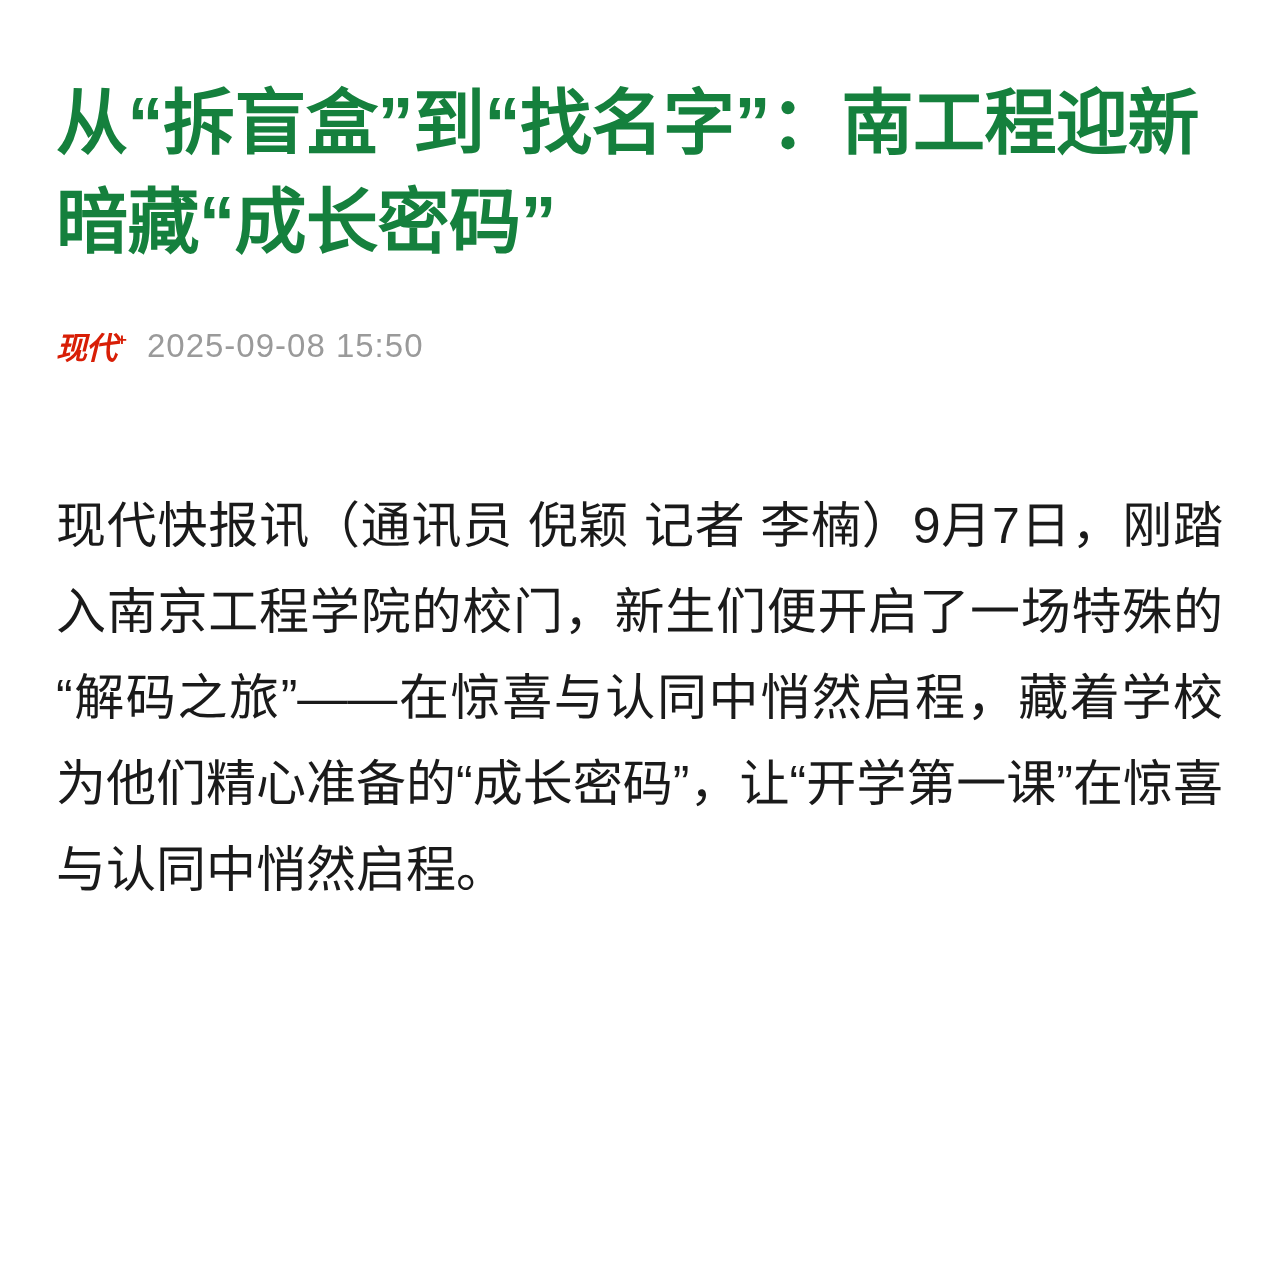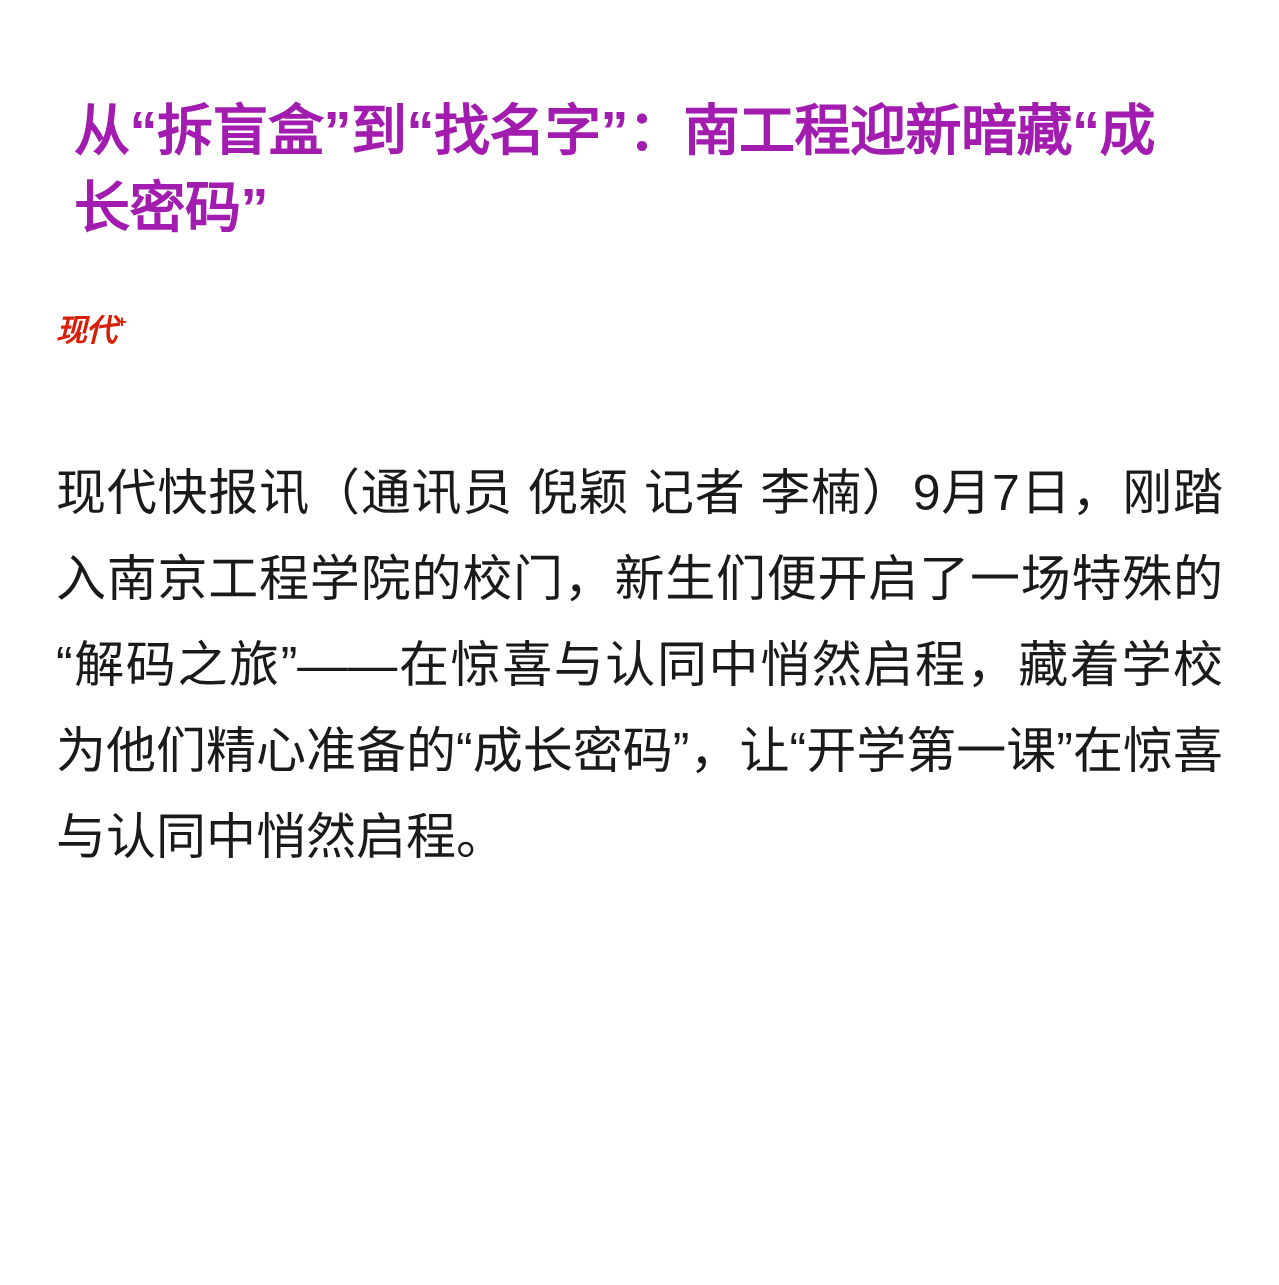--- a/index.html
+++ b/index.html
@@ -11,45 +11,45 @@
     width: 1279px;
     min-height: 1285px;
     font-family: "Liberation Sans", "DejaVu Sans", sans-serif;
     -webkit-font-smoothing: antialiased;
   }
   .article {
     padding: 74px 56px 0 56px;
     box-sizing: border-box;
   }
   .headline {
-    font-size: 56px;
+    font-size: 72px;
     line-height: 1.38;
     font-weight: 700;
-    color: #a21caf;
+    color: #15803d;
     letter-spacing: -0.5px;
-    margin: 18px;
+    margin: 0;
     word-break: break-all;
   }
   .meta-row {
     display: flex;
     align-items: center;
     margin-top: 54px;
     gap: 22px;
   }
   .source-logo {
     display: inline-flex;
     align-items: flex-start;
     font-size: 31px;
     font-weight: 700;
     color: #d81e06;
     font-style: italic;
     letter-spacing: -1px;
     line-height: 1;
     position: relative;
-    top: 14px;
+    top: 3px;
   }
   .source-logo .plus {
     font-size: 17px;
     font-style: normal;
     line-height: 1;
     position: relative;
     top: -2px;
     left: 1px;
   }
   .timestamp {
@@ -76,19 +76,20 @@
 
 <div class="article">
 
   <h1 class="headline">从“拆盲盒”到“找名字”：南工程迎新暗藏“成长密码”</h1>
 
   <div class="meta-row">
     <span class="source-logo">
       <span>现代</span>
         <span class="plus">+</span>
     </span>
+    <span class="timestamp">2025-09-08 15:50</span>
   </div>
 
   <div class="body-copy">
     <p>现代快报讯（通讯员 倪颖 记者 李楠）9月7日，刚踏入南京工程学院的校门，新生们便开启了一场特殊的“解码之旅”——在惊喜与认同中悄然启程，藏着学校为他们精心准备的“成长密码”，让“开学第一课”在惊喜与认同中悄然启程。</p>
   </div>
 
 </div>
 
 </body></html>

